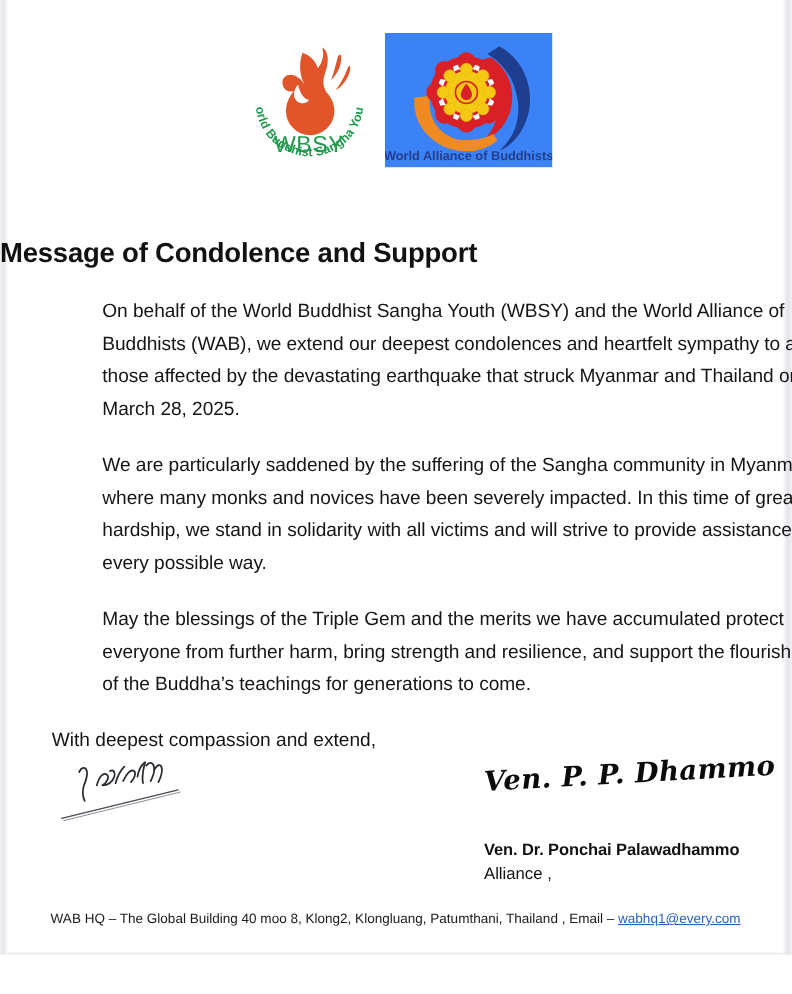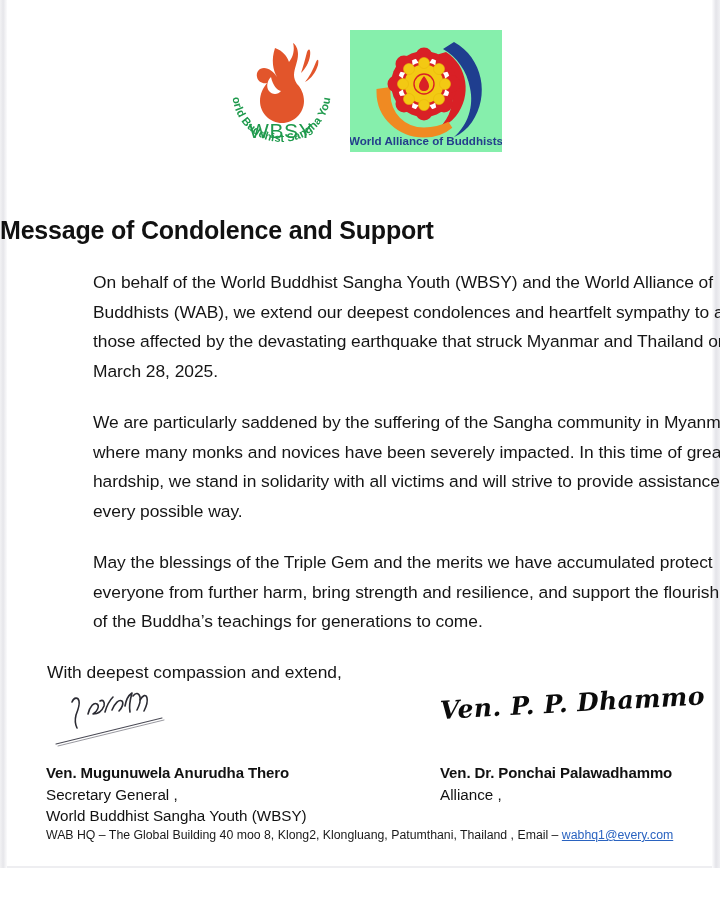--- a/index.html
+++ b/index.html
@@ -50,21 +50,21 @@
   }
   .wbsy-logo {
     position: relative;
     width: 125px;
     height: 128px;
   }
   .wab-logo {
     position: relative;
     width: 152px;
     height: 122px;
-    background: #86efac;
+    background: #3b82f6;
   }
 
   
   .doc-title {
     position: absolute;
     left: 0; right: 0;
     top: 216px;
     text-align: left;
     font-size: 25px;
     font-weight: bold;
@@ -270,25 +270,20 @@
       </g>
       <path d="M6,60 L112,34" fill="none" stroke="#4a4a55" stroke-width="1.1" stroke-linecap="round"></path>
       <path d="M8,62 L114,36" fill="none" stroke="#6b6b76" stroke-width="0.7" stroke-linecap="round"></path>
     </svg>
   </div>
 
   <div class="sig-right">
     <div class="sig-right-text">Ven. P. P. Dhammo</div>
   </div>
 
-  <div class="sig-block left">
-    <div class="sig-name">Ven. Mugunuwela Anurudha Thero</div>
-    <div class="sig-role">Secretary General ,</div>
-    <div class="sig-org">World Buddhist Sangha Youth (WBSY)</div>
-  </div>
 
   <div class="sig-block right">
     <div class="sig-name">Ven. Dr. Ponchai Palawadhammo</div>
     <div class="sig-role">Alliance ,</div>
   </div>
 
   <div class="footer">
     <div class="footer-line">
       <span>WAB HQ –  The Global Building 40 moo 8, Klong2, Klongluang, Patumthani, Thailand , Email – </span><a class="mail-link" href="#">wabhq1@every.com</a>
     </div>

